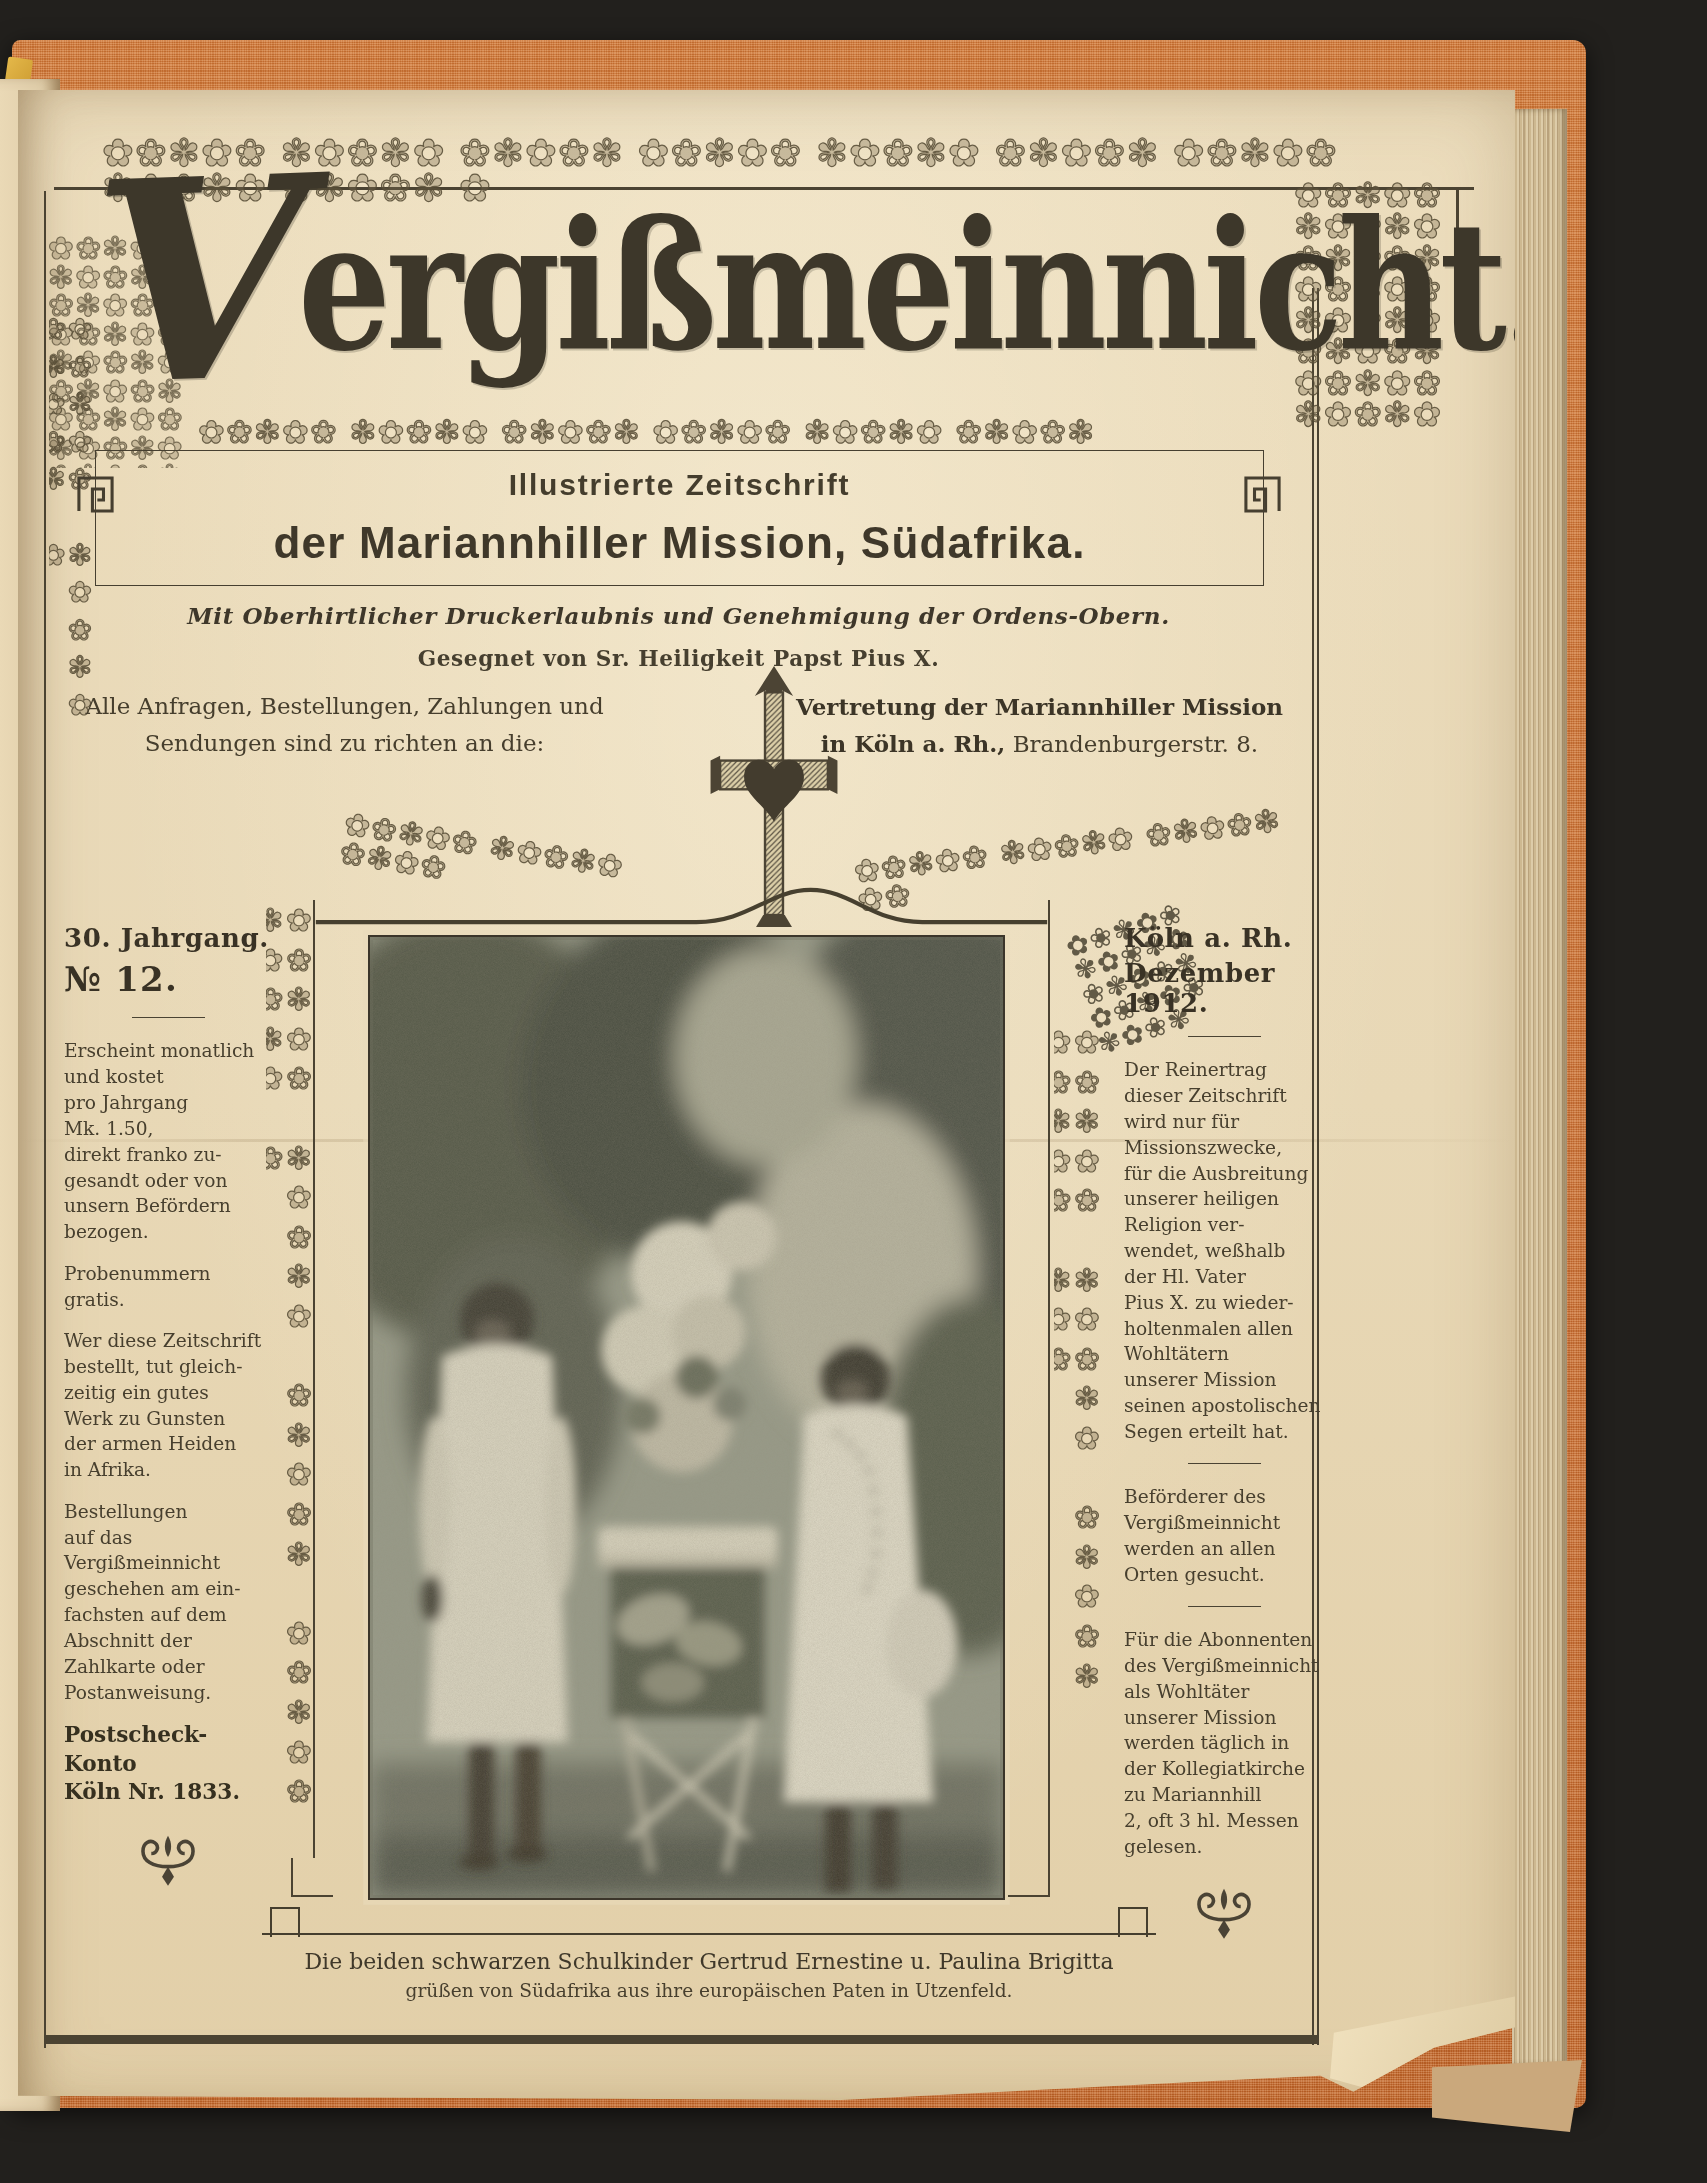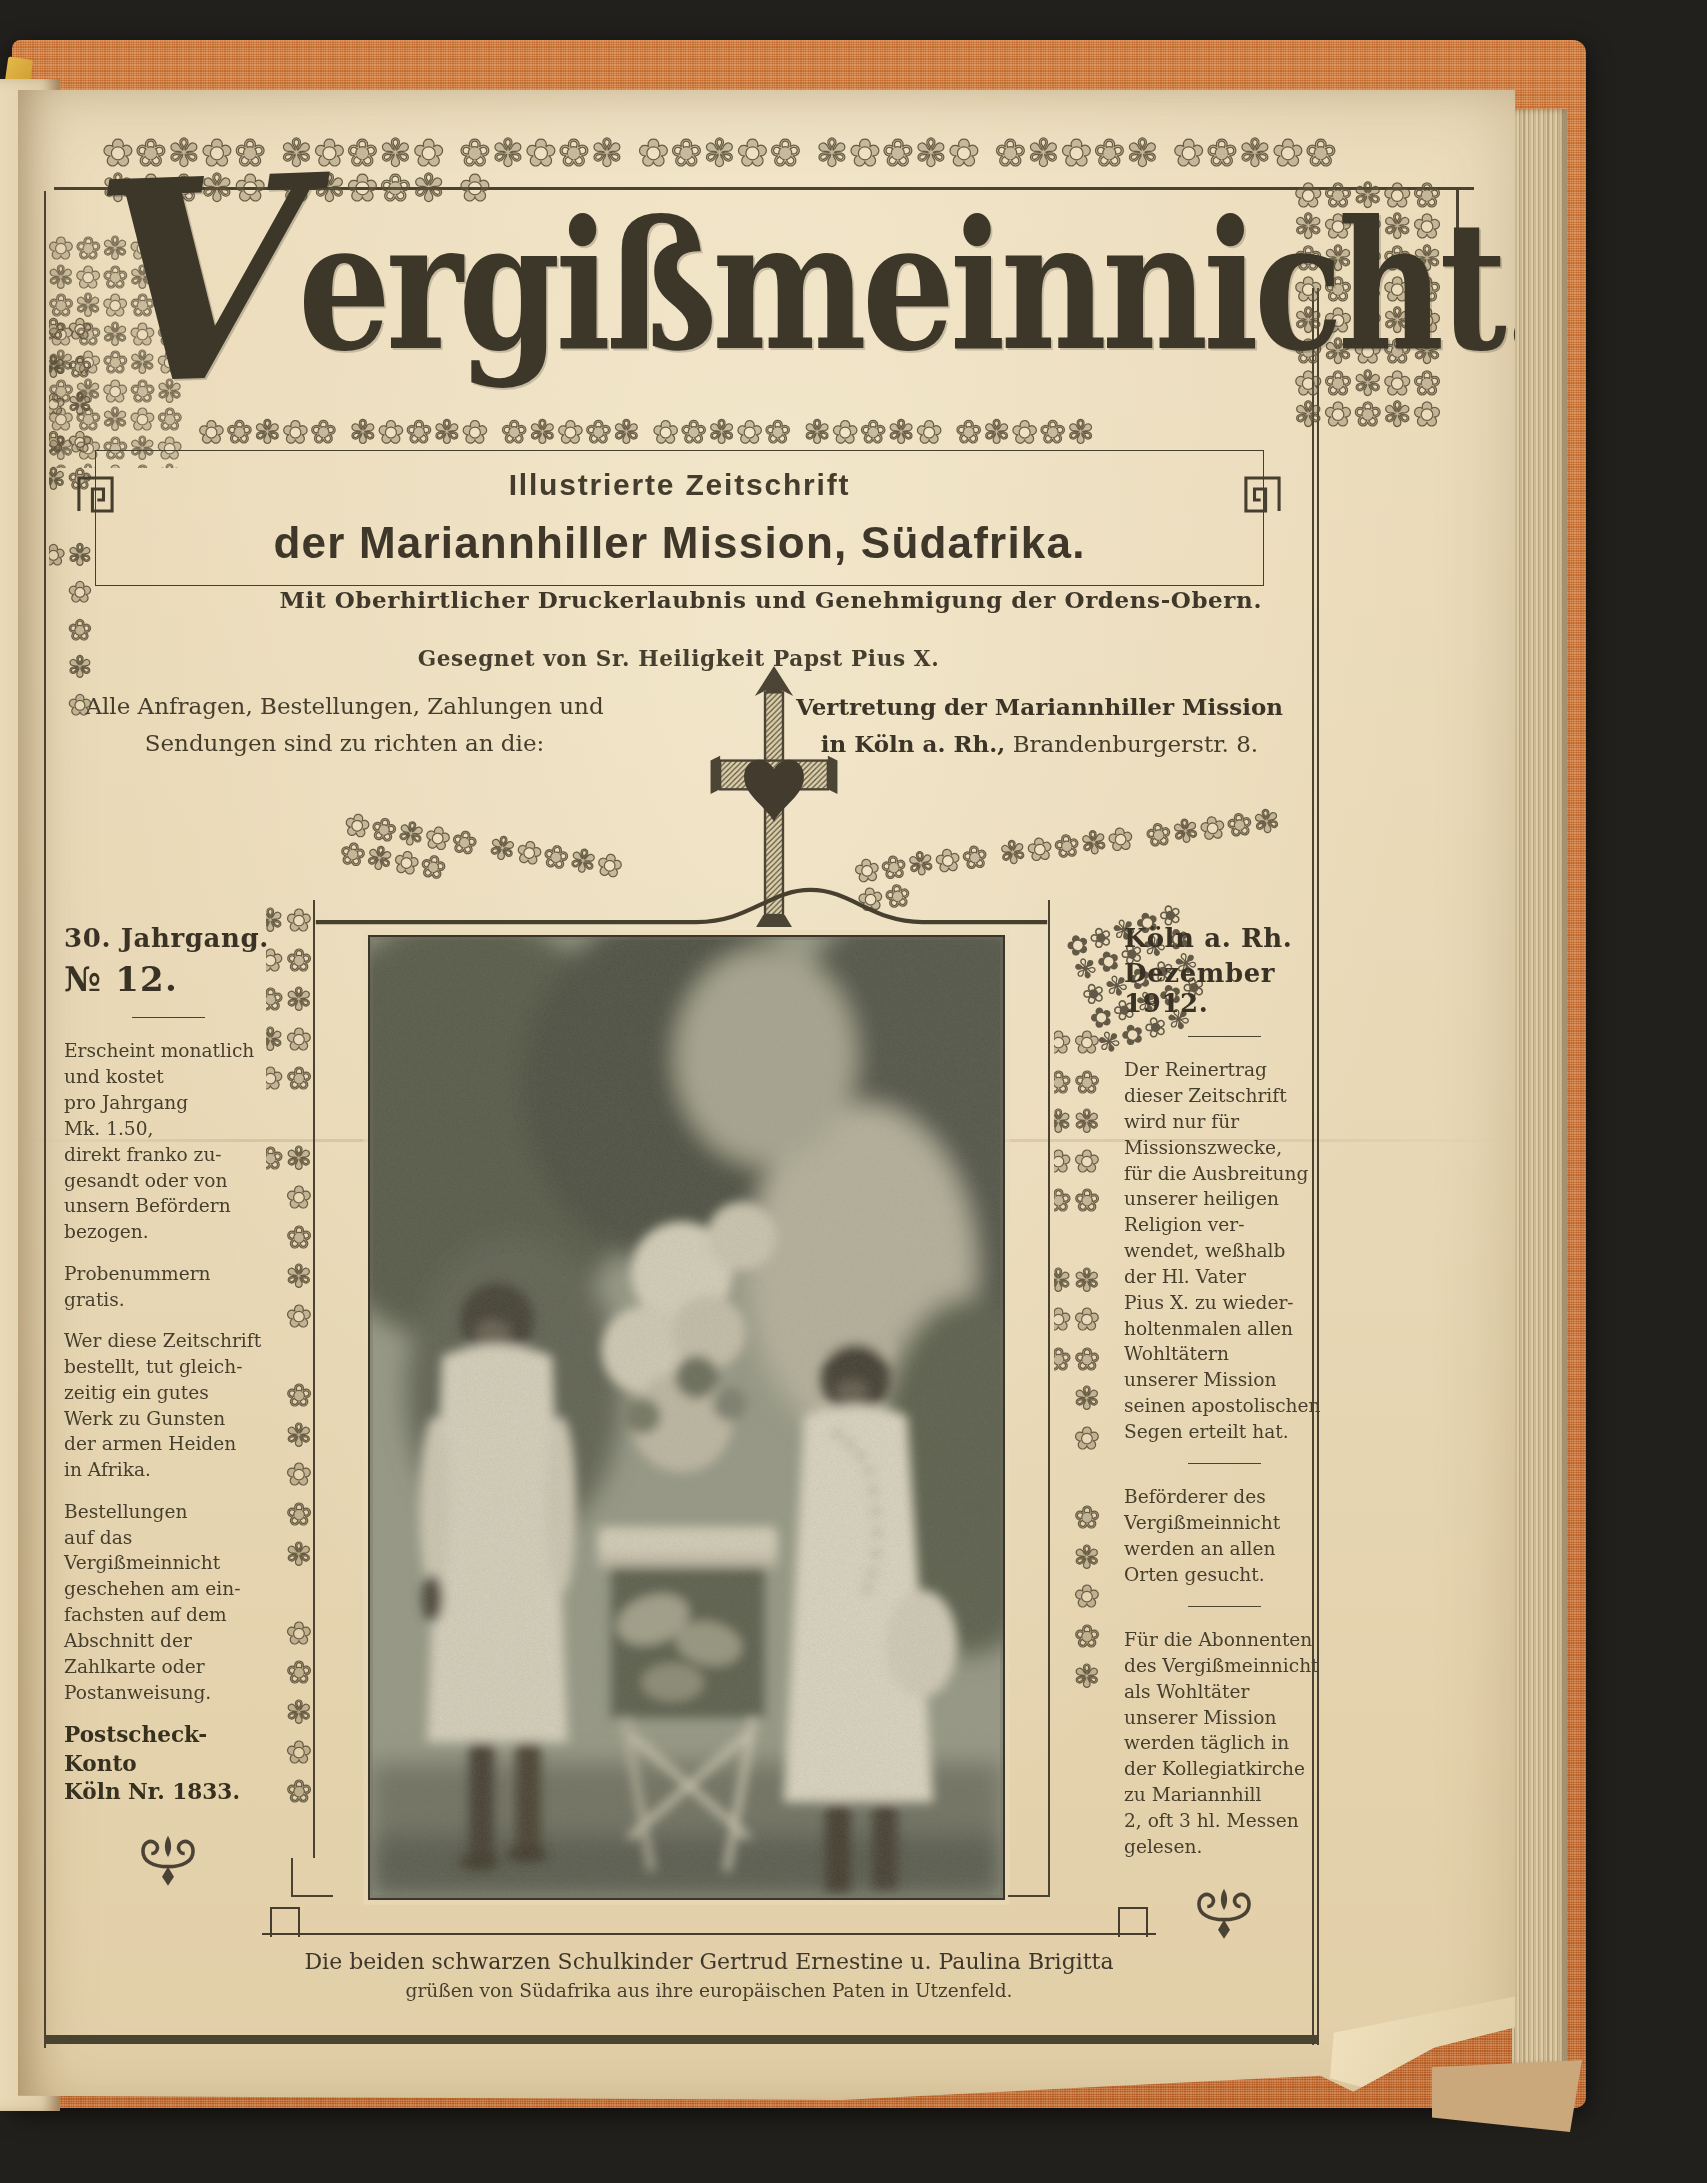--- a/index.html
+++ b/index.html
@@ -51,22 +51,22 @@
   .title-initial{font-size:277px;line-height:.82;font-weight:bold;font-style:italic;color:#3d372a;
                  transform:rotate(-2deg);margin-right:-12px;text-shadow:1.8px 1.8px 0 rgba(61,55,42,.25);}
   .title-rest{font-size:146px;font-weight:bold;color:#3d372a;letter-spacing:-4.8px;line-height:1;
               transform:scaleY(1.22) translateY(24px);transform-origin:top left;
               text-shadow:1.8px 1.8px 0 rgba(61,55,42,.22);white-space:nowrap;}
   .subtitle-box{position:absolute;left:77px;top:360px;width:1167px;height:134px;border:1.8px solid #463f30;
                 display:flex;flex-direction:column;align-items:center;justify-content:center;}
   .sub1{font-family:"Liberation Sans",sans-serif;font-weight:bold;font-size:30px;letter-spacing:1.8px;color:#443d2d;}
   .sub2{font-family:"Liberation Sans",sans-serif;font-weight:bold;font-size:44px;letter-spacing:1.2px;color:#3f382a;margin-top:16px;}
   .gkey{position:absolute;width:43px;height:43px;}
-  .imprimatur{position:absolute;left:77px;top:496px;width:1167px;text-align:right;
-              font-weight:bold;font-size:23px;color:#3e372a;letter-spacing:0.6px;}
+  .imprimatur{position:absolute;left:77px;top:512px;width:1167px;text-align:center;
+              font-weight:bold;font-size:23px;color:#3e372a;letter-spacing:0.6px;font-style:italic;}
   .blessing{position:absolute;left:77px;top:556px;width:1167px;text-align:center;
             font-weight:bold;font-size:21.6px;color:#463f2f;letter-spacing:0.6px;}
   
   .contact-left{position:absolute;left:30px;top:598px;width:593px;text-align:center;font-size:23px;line-height:1.62;color:#463e2d;}
   .contact-right{position:absolute;left:743px;top:598px;width:557px;text-align:center;font-size:23px;line-height:1.62;color:#463e2d;}
   .bold{font-weight:bold;color:#3c3527;}
   .cross-wrap{position:absolute;left:690px;top:576px;width:132px;height:261px;}
   .arch{position:absolute;left:295px;top:794px;width:737px;height:44px;}
   
   .col{position:absolute;top:833px;text-align:left;}

